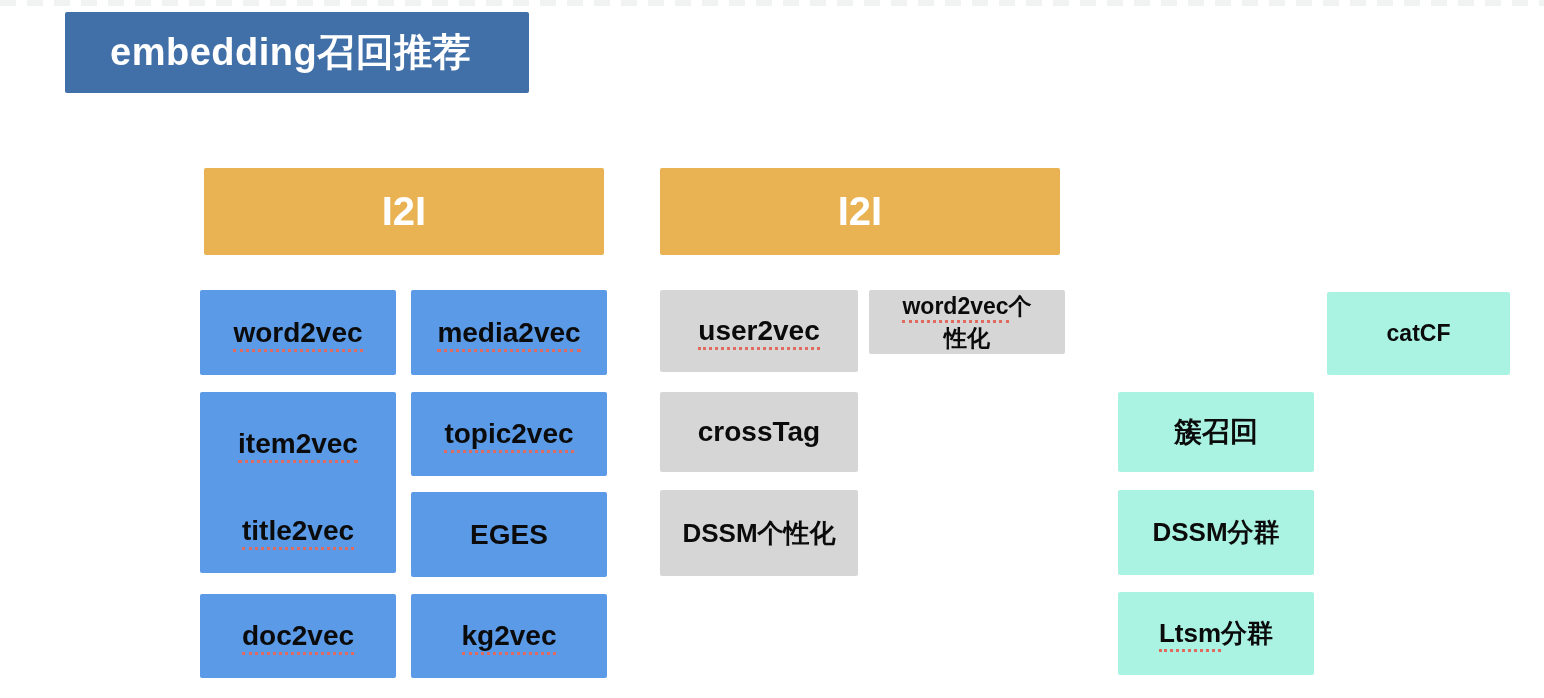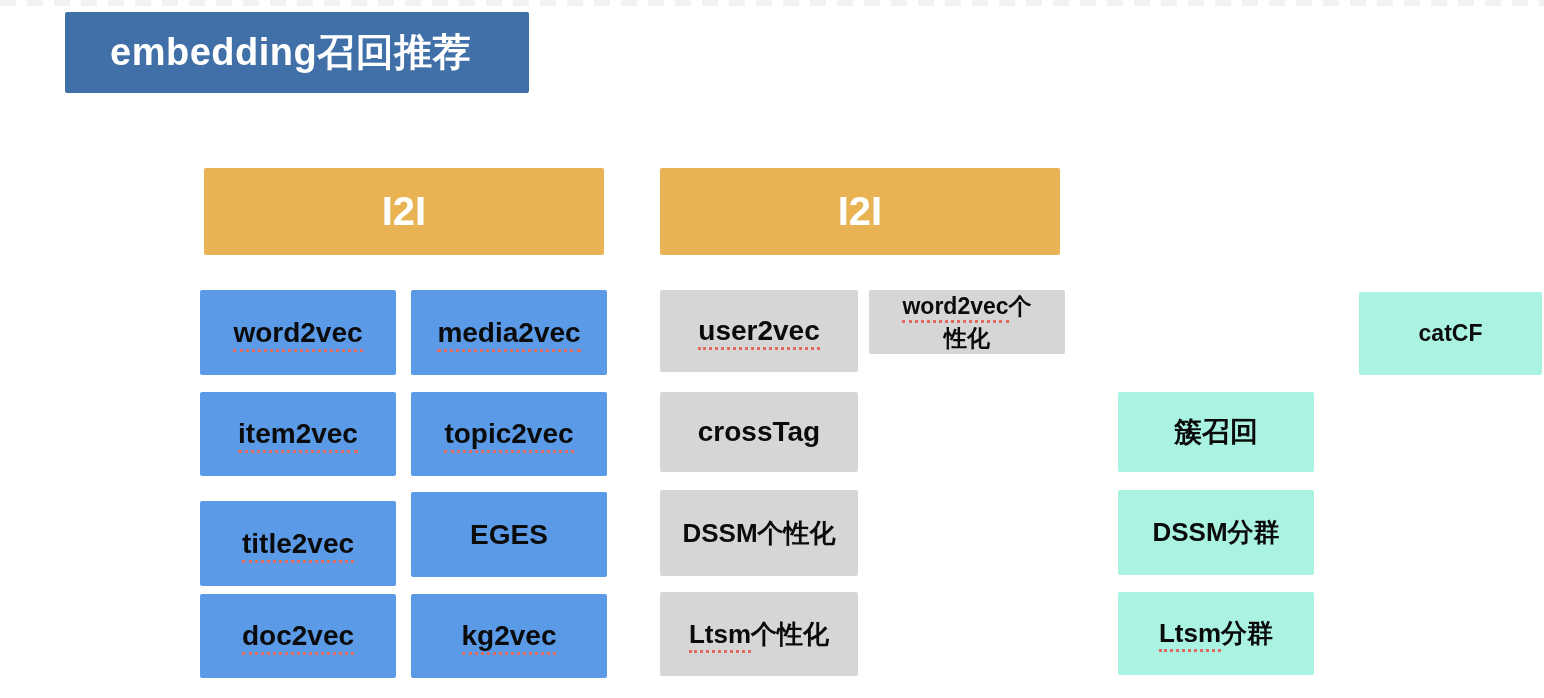--- a/index.html
+++ b/index.html
@@ -47,27 +47,27 @@
 
   <div class="col-header" style="left:204px">I2I</div>
   <div class="col-header" style="left:660px">I2I</div>
 
   <div class="box blue fs-lg" style="left:200px;top:290px;width:196px;height:85px">
     <span class="txt"><span class="u">word2vec</span><span></span></span>
   </div>
   <div class="box blue fs-lg" style="left:411px;top:290px;width:196px;height:85px">
     <span class="txt"><span class="u">media2vec</span><span></span></span>
   </div>
-  <div class="box blue fs-lg" style="left:200px;top:392px;width:196px;height:84px">
+  <div class="box blue fs-lg" style="left:200px;top:392px;width:196px;height:104px">
     <span class="txt"><span class="u">item2vec</span><span></span></span>
   </div>
   <div class="box blue fs-lg" style="left:411px;top:392px;width:196px;height:84px">
     <span class="txt"><span class="u">topic2vec</span><span></span></span>
   </div>
-  <div class="box blue fs-lg" style="left:200px;top:501px;width:196px;height:85px">
+  <div class="box blue fs-lg" style="left:200px;top:488px;width:196px;height:85px">
     <span class="txt"><span class="u">title2vec</span><span></span></span>
   </div>
   <div class="box blue fs-lg" style="left:411px;top:492px;width:196px;height:85px">
     <span class="txt"><span class="u"></span><span>EGES</span></span>
   </div>
   <div class="box blue fs-lg" style="left:200px;top:594px;width:196px;height:84px">
     <span class="txt"><span class="u">doc2vec</span><span></span></span>
   </div>
   <div class="box blue fs-lg" style="left:411px;top:594px;width:196px;height:84px">
     <span class="txt"><span class="u">kg2vec</span><span></span></span>
@@ -79,25 +79,22 @@
   <div class="box gray fs-sm" style="left:869px;top:290px;width:196px;height:64px">
     <span class="txt"><span class="u">word2vec</span><span>个
 性化</span></span>
   </div>
   <div class="box gray fs-lg" style="left:660px;top:392px;width:198px;height:80px">
     <span class="txt"><span class="u"></span><span>crossTag</span></span>
   </div>
   <div class="box gray fs-md" style="left:660px;top:490px;width:198px;height:86px">
     <span class="txt"><span class="u"></span><span>DSSM个性化</span></span>
   </div>
-  <div class="box gray fs-md" style="left:660px;top:592px;width:198px;height:84px">
-    <span class="txt"><span class="u">Ltsm</span><span>个性化</span></span>
-  </div>
 
-  <div class="box mint fs-sm" style="left:1359px;top:292px;width:183px;height:83px">
+  <div class="box mint fs-sm" style="left:1327px;top:292px;width:183px;height:83px">
     <span class="txt"><span class="u"></span><span>catCF</span></span>
   </div>
   <div class="box mint fs-lg" style="left:1118px;top:392px;width:196px;height:80px">
     <span class="txt"><span class="u"></span><span>簇召回</span></span>
   </div>
   <div class="box mint fs-md" style="left:1118px;top:490px;width:196px;height:85px">
     <span class="txt"><span class="u"></span><span>DSSM分群</span></span>
   </div>
   <div class="box mint fs-md" style="left:1118px;top:592px;width:196px;height:83px">
     <span class="txt"><span class="u">Ltsm</span><span>分群</span></span>

